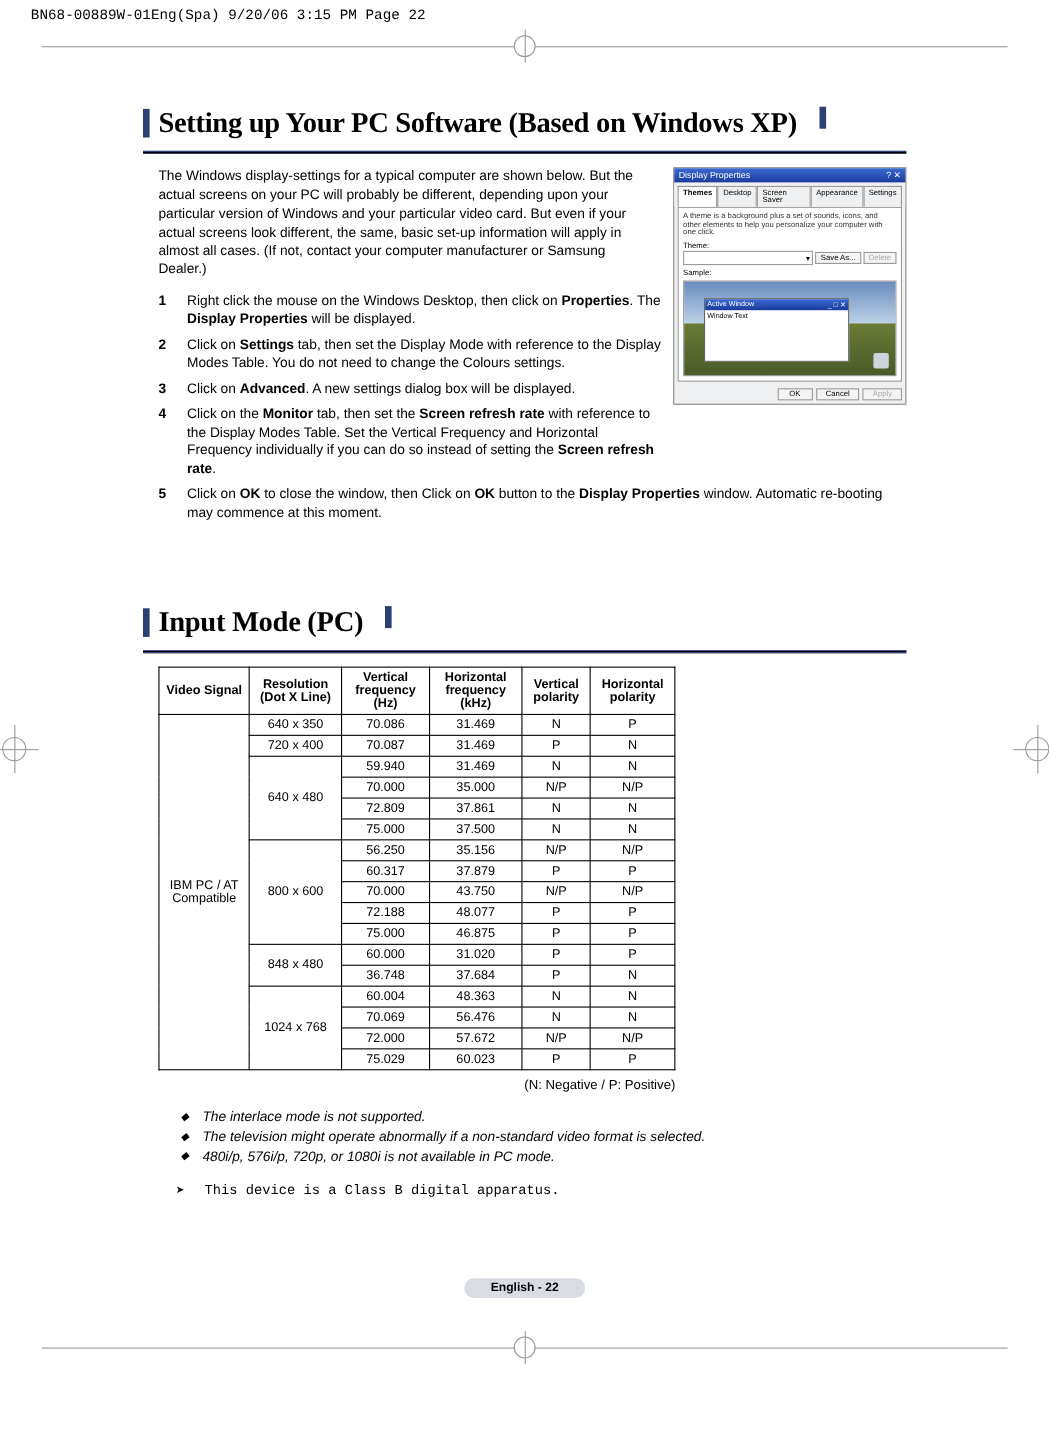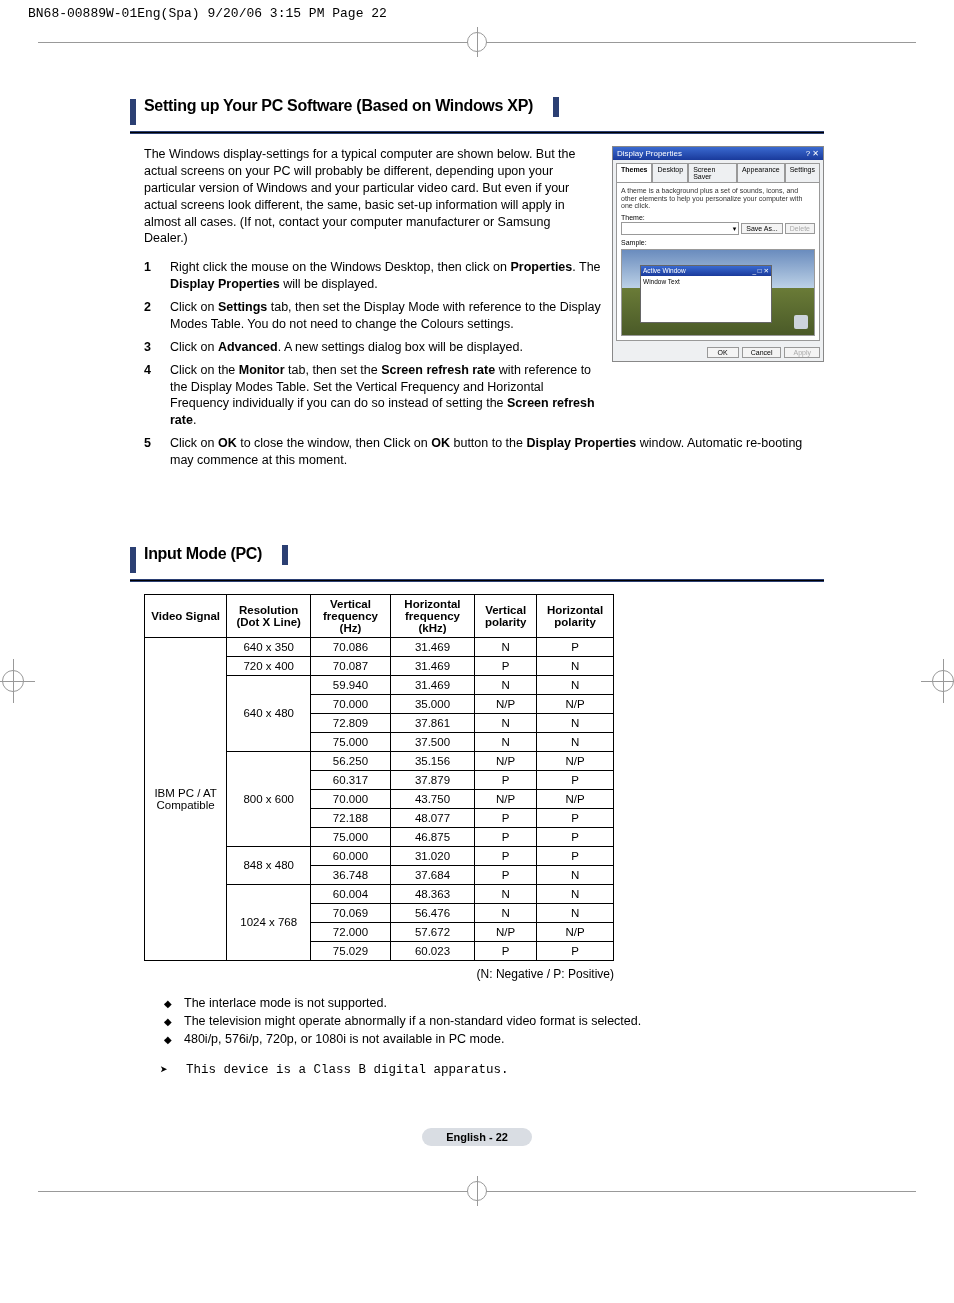--- a/index.html
+++ b/index.html
@@ -4,21 +4,21 @@
 <style>
 body { font-family: Arial, Helvetica, sans-serif; margin:0; background:#fff; color:#000; width:954px; font-size:12.5px; }
 .print-header { font-family: "Courier New", monospace; font-size:13px; padding:6px 28px; }
 .crosshair-top { display:flex; align-items:center; justify-content:center; height:30px; }
 .crosshair-top .hline { border-top:1px solid #999; width:430px; }
 .crosshair-top .circ { width:18px; height:18px; border:1px solid #999; border-radius:50%; margin:-1px; position:relative; }
 .crosshair-top .circ::before { content:""; position:absolute; left:50%; top:-6px; bottom:-6px; border-left:1px solid #999; }
 .page { margin:40px 130px 30px 130px; }
 .section-title { display:flex; align-items:flex-start; margin-bottom:6px; }
 .bluebar { width:6px; height:26px; background:#2b3f73; margin-right:8px; margin-top:2px; }
-h1 { font-family: Liberation Sans, sans-serif; font-size:16px; font-weight:900; margin:0 0 4px 0; letter-spacing:-0.3px;text-align:right; }
+h1 { font-family: Liberation Serif, serif; font-size:26px; font-weight:900; margin:0 0 4px 0; letter-spacing:-0.3px;text-align:right; }
 .rule { height:3px; background: linear-gradient(#2b3f73,#2b3f73 1px,#000 1px,#000 2px,#2b3f73 2px); margin-bottom:12px; margin-left:0; }
 .intro { margin:0 0 12px 14px; line-height:1.35; }
 ol.steps { list-style:none; padding:0; margin:0 0 0 14px; }
 ol.steps li { display:flex; align-items:flex-start; margin-bottom:6px; line-height:1.35; }
 ol.steps li .num { width:26px; font-weight:bold; flex-shrink:0; }
 ol.steps li .txt { flex:1; }
 .screenshot-box { float:right; width:210px; border:1px solid #888; background:#eef0f2; margin-left:10px; margin-bottom:10px; font-size:8px; }
 .titlebar-xp { background: linear-gradient(#3a6ad1,#1a3a9b); color:#fff; padding:2px 4px; display:flex; justify-content:space-between; font-size:8px; }
 .tabs-xp { display:flex; gap:0; padding:3px 3px 0 3px; background:#eef0f2; font-size:7px; }
 .tabs-xp span { border:1px solid #999; border-bottom:none; padding:2px 4px; background:#eef0f2; }
@@ -36,25 +36,25 @@
 .active-win .awb { height:42px; font-size:6.5px; padding:2px; }
 .recycle { position:absolute; right:6px; bottom:6px; width:14px; height:14px; background:#cdd4dc; border-radius:2px; }
 .ok-row { display:flex; justify-content:flex-end; gap:3px; padding:3px; }
 .sec2 { margin-top:70px; }
 .table-intro { margin:0 0 14px 14px; line-height:1.35; }
 table.modes { border-collapse:collapse; margin-left:14px; width:470px; }
 table.modes th, table.modes td { border:1px solid #000; font-size:11.5px; text-align:center; padding:3px 6px; }
 table.modes th { font-weight:bold; }
 .legend { margin:6px 0 14px 14px; width:470px; text-align:right; font-size:12px; }
 ul.bullets { list-style:none; margin:0 0 14px 34px; padding:0; }
-ul.bullets li { position:relative; padding-left:20px; line-height:1.35; margin-bottom:1px; }
+ul.bullets li { position:relative; padding-left:20px; line-height:1.35; margin-bottom:1px;font-style:italic; }
 ul.bullets li::before { content:"◆"; position:absolute; left:0; font-size:10px; top:2px; }
 .arrow-note { margin-left:30px; position:relative; padding-left:26px; line-height:1.35;font-family:Liberation Mono, monospace; }
 .arrow-note::before { content:"➤"; position:absolute; left:0; top:0; font-size:13px; }
-.pagefoot { margin-top:50px; text-align:center; }
+.pagefoot { margin-top:72px; text-align:center; }
 .pagefoot span { display:inline-block; background:#d9dde3; border-radius:10px; padding:3px 24px; font-size:11px; font-weight:bold; }
 .crosshair-bottom { margin-top:12px; }
 .reg-mark { position:absolute; width:20px; height:20px; }
 .reg-mark .c { width:20px; height:20px; border:1px solid #999; border-radius:50%; position:relative; }
 .reg-mark .c::before { content:""; position:absolute; left:50%; top:-12px; bottom:-12px; border-left:1px solid #999; }
 .reg-mark .c::after { content:""; position:absolute; top:50%; left:-12px; right:-12px; border-top:1px solid #999; }
 .reg-left { position:absolute; left:2px; top:670px; }
 .reg-right { position:absolute; right:2px; top:670px; }
 .clearfix::after { content:""; display:table; clear:both; }
 .topright-col { float:right; width:6px; height:20px; background:#2b3f73; margin-left:20px; }

